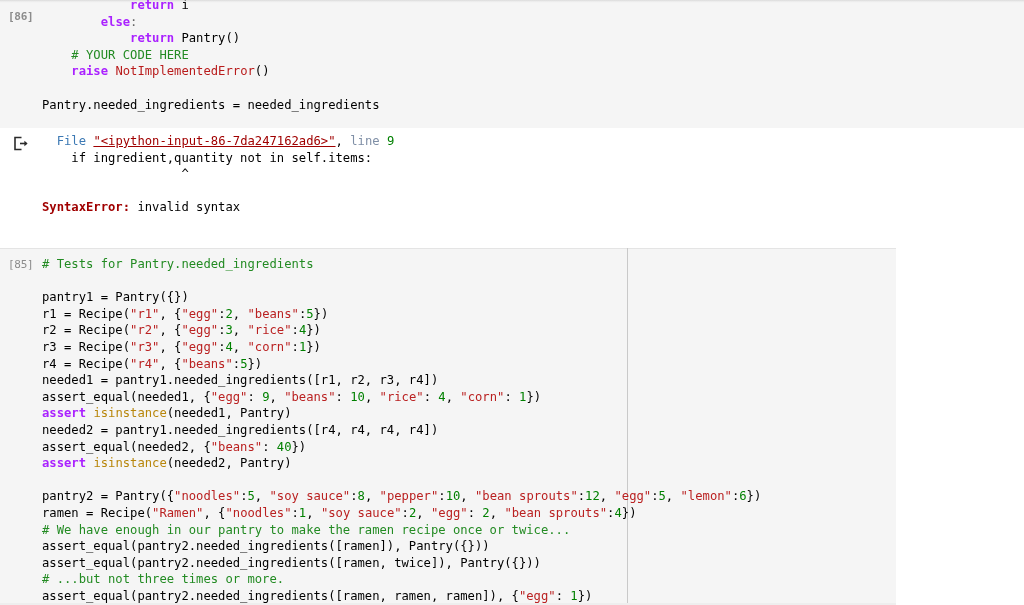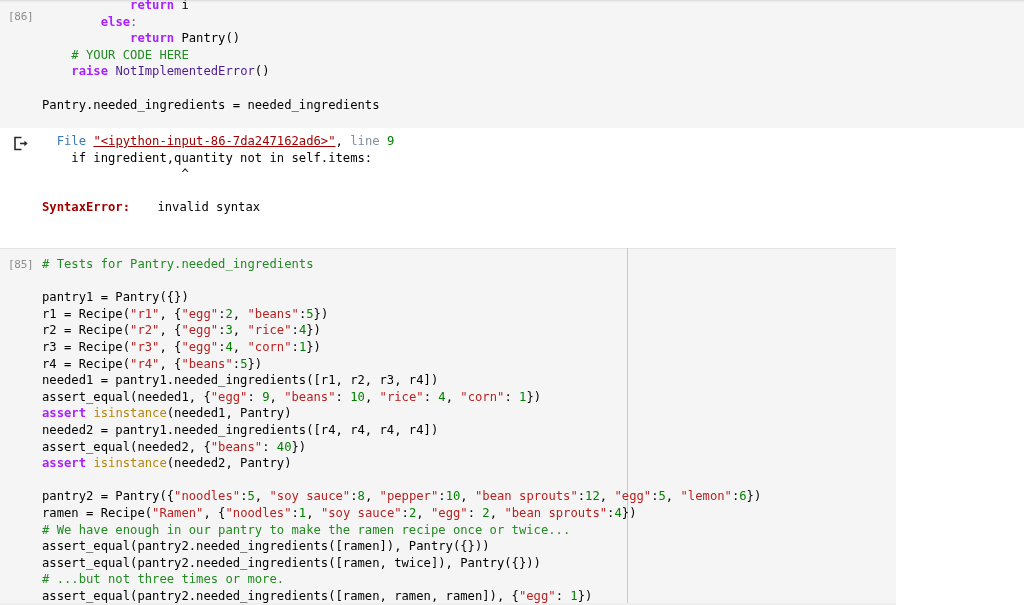--- a/index.html
+++ b/index.html
@@ -23,21 +23,21 @@
     white-space: pre;
     color: #000000;
   }
 
   
   .k   { color: #AA22FF; font-weight: bold; }                      
   .cg  { color: #238B23; }                      
   .s   { color: #BA2121; }                      
   .n   { color: #008000; }   
   .bi  { color: #B8860B; }                      
-  .ex  { color: #4c1d95; }                      
+  .ex  { color: #b91c1c; }                      
   .op  { color: #666666; }                      
 
   
   .cell {
     position: relative;
     box-sizing: border-box;
   }
   .cell-input {
     background: #f5f5f5;
   }
@@ -126,21 +126,21 @@
 
   
   .tb { color: #000000; }
   .tb-file     { color: #3C79B4; }
   .tb-name     { color: #A00000; text-decoration: underline; }
   .tb-line-lbl { color: #7f8fa6; }
   .tb-lineno   { color: #008000; }
   .tb-src      { color: #000000; }
   .tb-caret    { color: #000000; }
   .tb-err      { color: #A00000; font-weight: bold; }
-  .tb-msg      { color: #000000; margin-left: 20px; }
+  .tb-msg      { color: #000000; }
 
   
   .so-button {
     position: absolute;
     left: 44px;
     top: 208px;
     height: 23px;
     padding: 0 11px;
     display: flex;
     align-items: center;
@@ -163,21 +163,21 @@
     height: 2px;
     background: #eeeeee;
   }
 </style>
 </head>
 <body>
 
 <div class="cell cell-input" id="cell-86">
   <div class="top-edge"></div>
 
-  <div class="prompt" style="top:10px;">[86]</div>
+  <div class="prompt" style="top:10px;font-weight:bold;">[86]</div>
 
   <div class="code code-body"><span>            <span class="k">return</span> i
 </span><span>        <span class="k">else</span><span class="op">:</span>
 </span><span>            <span class="k">return</span> Pantry()
 </span><span>    <span class="cg"># YOUR CODE HERE</span>
 </span><span>    <span class="k">raise</span> <span class="ex">NotImplementedError</span>()
 </span><span>
 </span><span>Pantry.needed_ingredients = needed_ingredients</span></div>
 </div>
 

